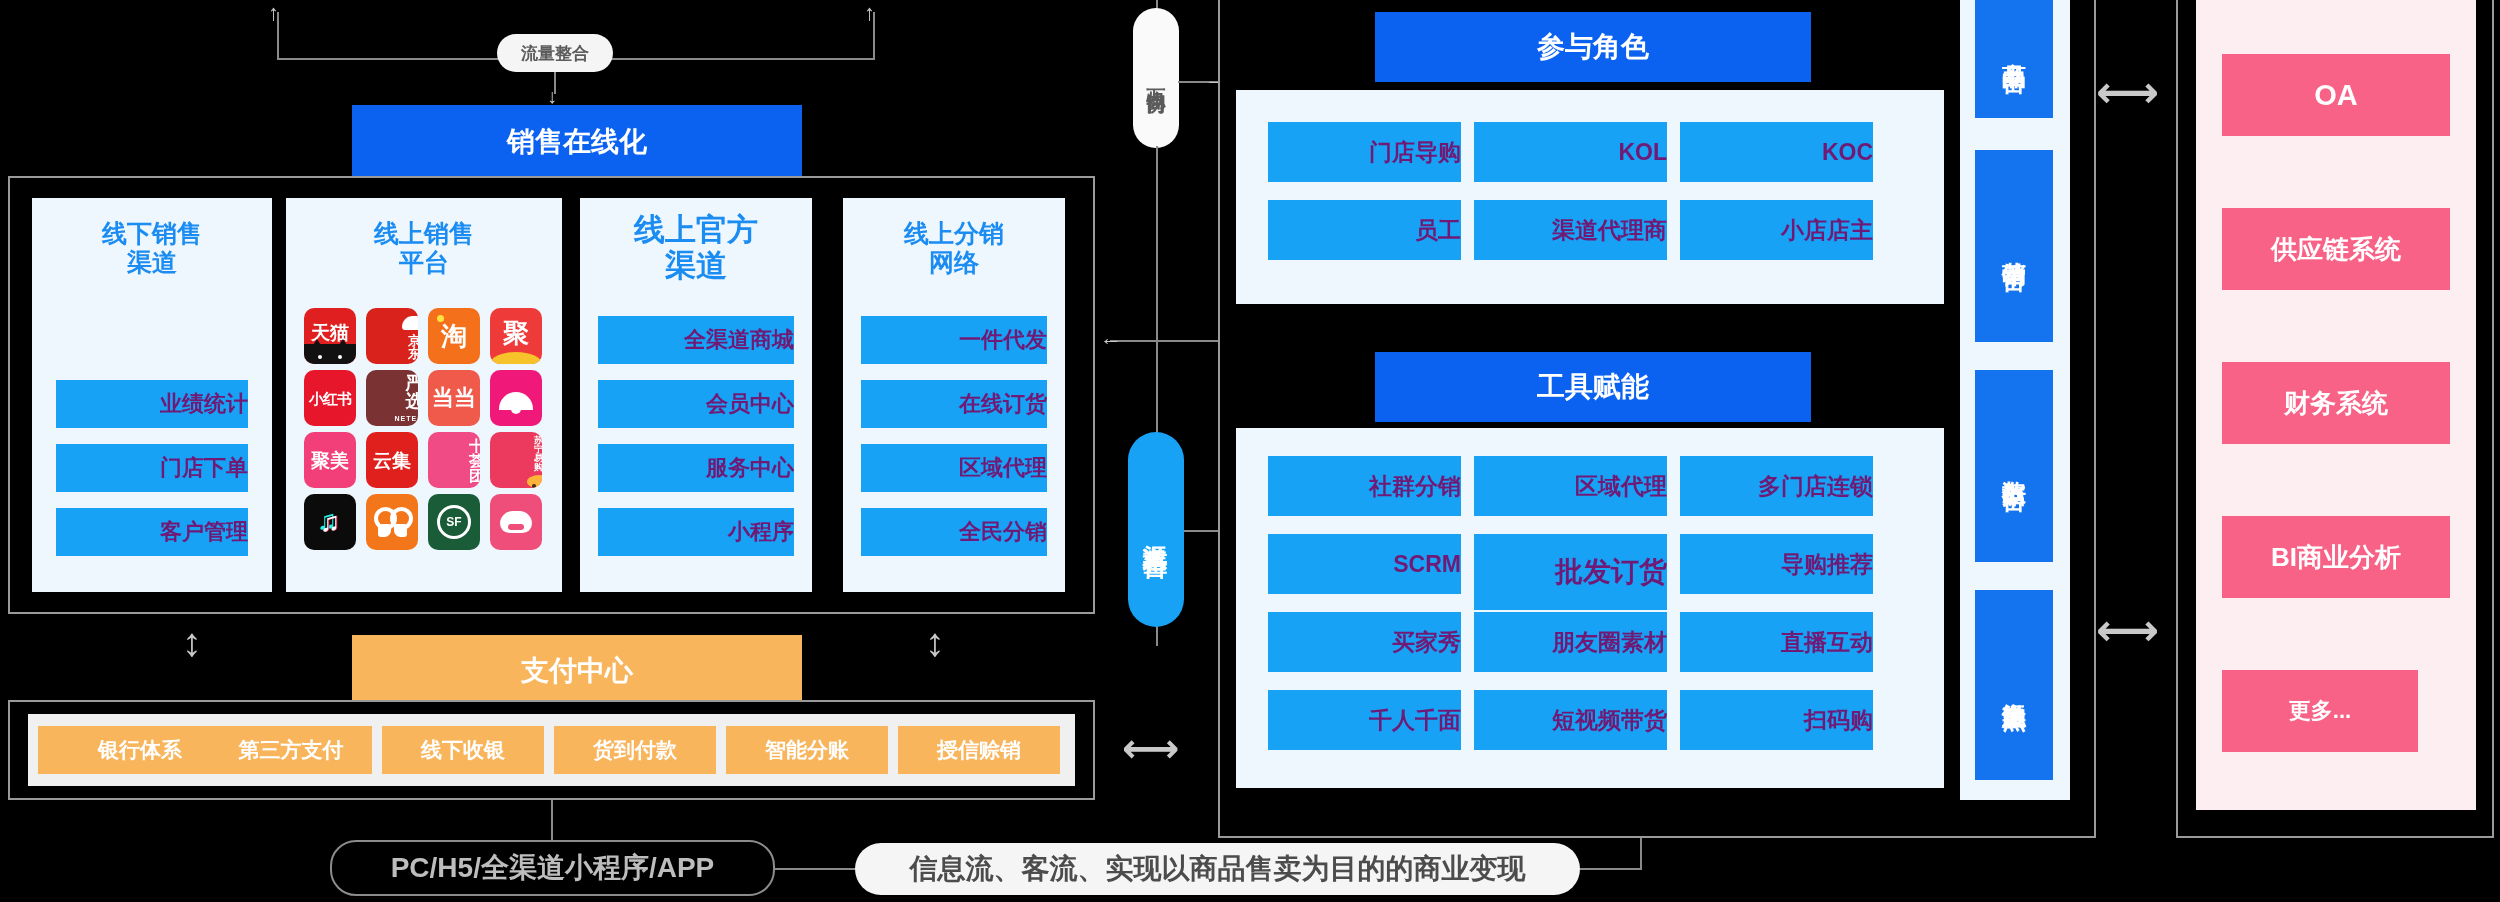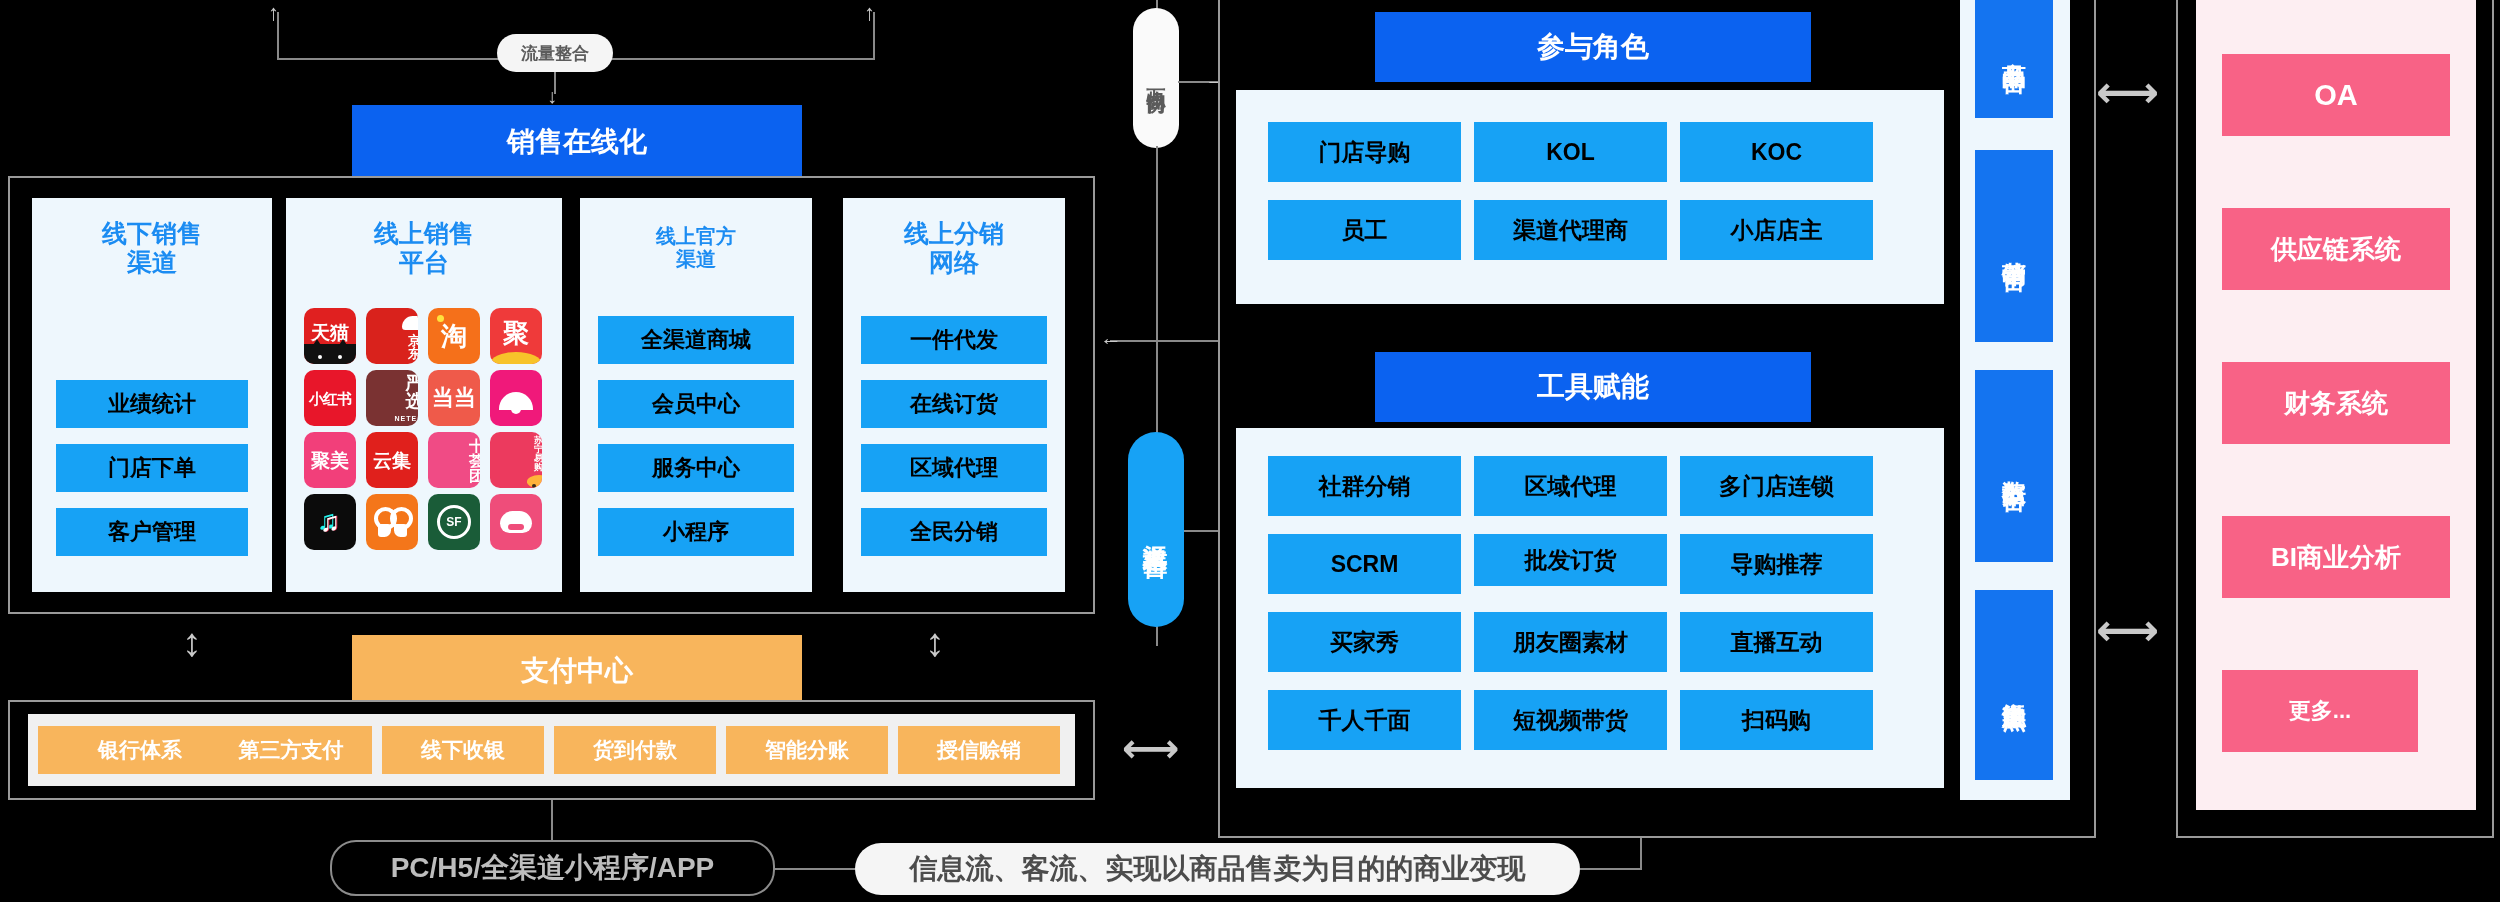--- a/index.html
+++ b/index.html
@@ -5,21 +5,21 @@
   html,body{margin:0;padding:0;background:#000;}
   body{
     width:2500px;height:902px;position:relative;overflow:hidden;
     font-family:"Liberation Sans","DejaVu Sans",sans-serif;
     color:#fff;
   }
   .abs{position:absolute;box-sizing:border-box;}
   .ctr{display:flex;align-items:center;justify-content:center;text-align:center;}
 
   
-  .blue-chip{background:#17a2f5;color:#000000;font-weight:700;}
+  .blue-chip{background:#17a2f5;color:#701a75;font-weight:700;justify-content:flex-end;}
   .blue-head{background:#0b62f0;color:#fff;font-weight:700;}
   .panel-light{background:#eef7fd;}
   .panel-outline{border:2px solid #9a9a9a;background:#000;}
   .orange-chip{background:#f8b55c;color:#fff;font-weight:700;}
   .pink-chip{background:#f86286;color:#fff;font-weight:700;}
   .col-title{color:#1b8cf2;font-weight:700;line-height:1.15;}
 
   
   .pill{
     background:#f5f5f5;color:#5b5b5b;font-weight:700;
@@ -187,21 +187,21 @@
 
     <div class="logo" style="background:#ef4d7a;">
       <div style="width:32px;height:22px;background:#fff;border-radius:16px 16px 12px 12px;position:relative;">
         <div style="position:absolute;left:8px;top:13px;width:16px;height:6px;background:#ef4d7a;border-radius:3px;"></div>
       </div>
     </div>
   </div>
 </div>
 
 <div class="abs panel-light" style="left:580px;top:198px;width:232px;height:394px;">
-  <div class="ctr col-title" style="height:100px;font-size:20px;flex-direction:column;">
+  <div class="ctr col-title" style="height:100px;font-size:31px;flex-direction:column;">
     <span>线上官方</span>
     <span>渠道</span>
   </div>
   <div class="ctr blue-chip abs" style="left:18px;top:118px;width:196px;height:48px;font-size:22px;">
       <span>全渠道商城</span>
     </div>
   <div class="ctr blue-chip abs" style="left:18px;top:182px;width:196px;height:48px;font-size:22px;">
       <span>会员中心</span>
     </div>
   <div class="ctr blue-chip abs" style="left:18px;top:246px;width:196px;height:48px;font-size:22px;">
@@ -314,21 +314,21 @@
   </div>
 <div class="abs blue-chip ctr" style="left:1474px;top:456px;width:193px;height:60px;font-size:23px;">
     <span>区域代理</span>
   </div>
 <div class="abs blue-chip ctr" style="left:1680px;top:456px;width:193px;height:60px;font-size:23px;">
     <span>多门店连锁</span>
   </div>
 <div class="abs blue-chip ctr" style="left:1268px;top:534px;width:193px;height:60px;font-size:23px;">
     <span>SCRM</span>
   </div>
-<div class="abs blue-chip ctr" style="left:1474px;top:534px;width:193px;height:52px;font-size:23px;">
+<div class="abs blue-chip ctr" style="left:1474px;top:534px;width:193px;height:76px;font-size:28px;">
     <span>批发订货</span>
   </div>
 <div class="abs blue-chip ctr" style="left:1680px;top:534px;width:193px;height:60px;font-size:23px;">
     <span>导购推荐</span>
   </div>
 <div class="abs blue-chip ctr" style="left:1268px;top:612px;width:193px;height:60px;font-size:23px;">
     <span>买家秀</span>
   </div>
 <div class="abs blue-chip ctr" style="left:1474px;top:612px;width:193px;height:60px;font-size:23px;">
     <span>朋友圈素材</span>

